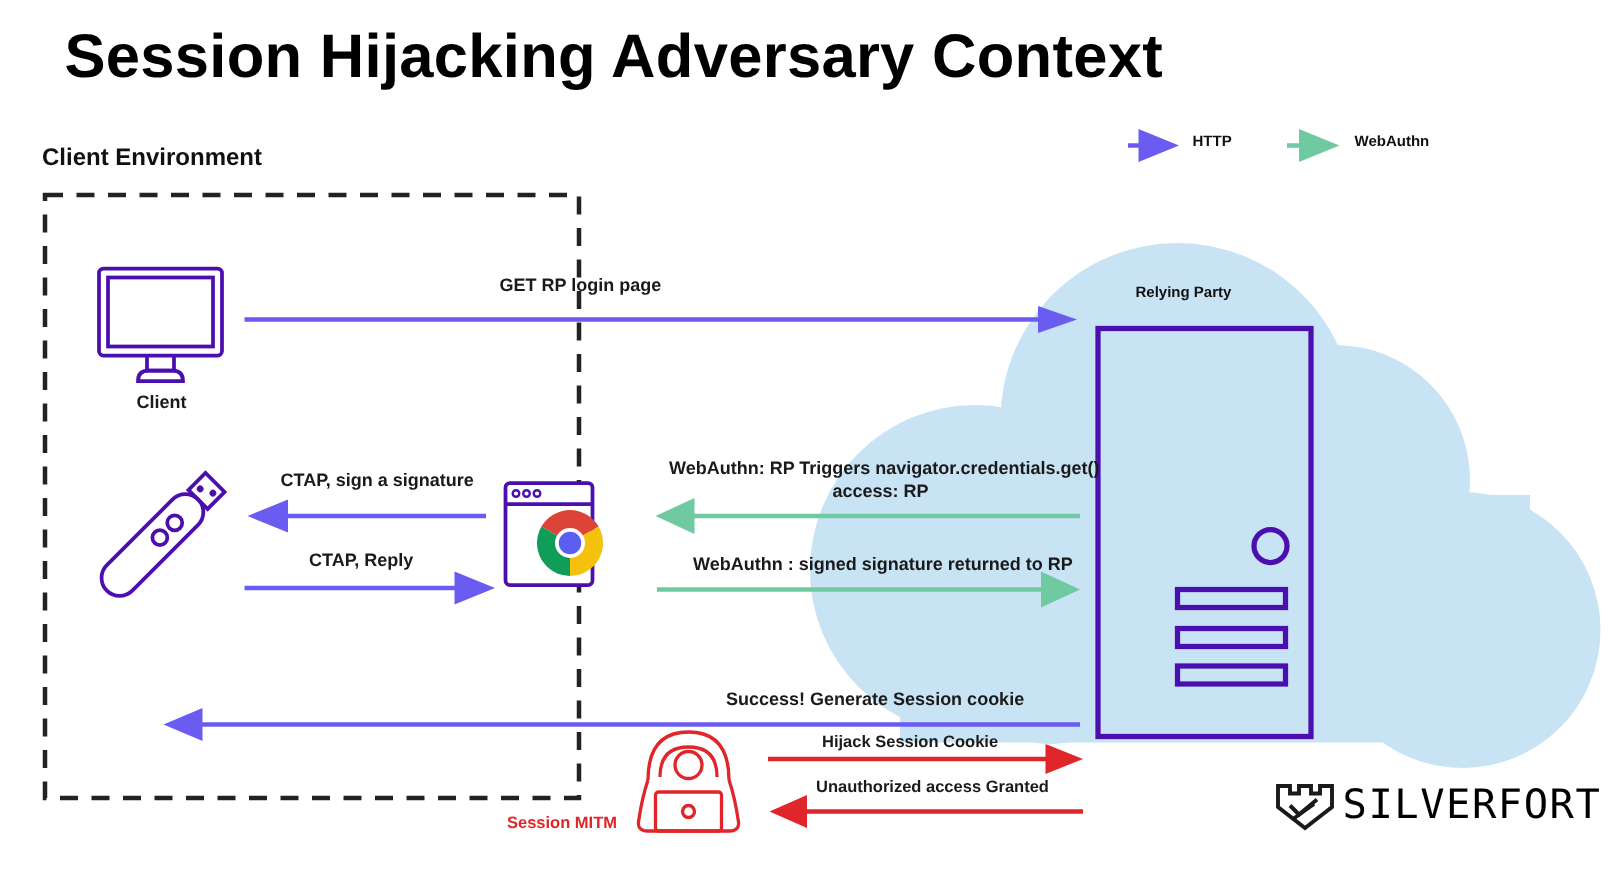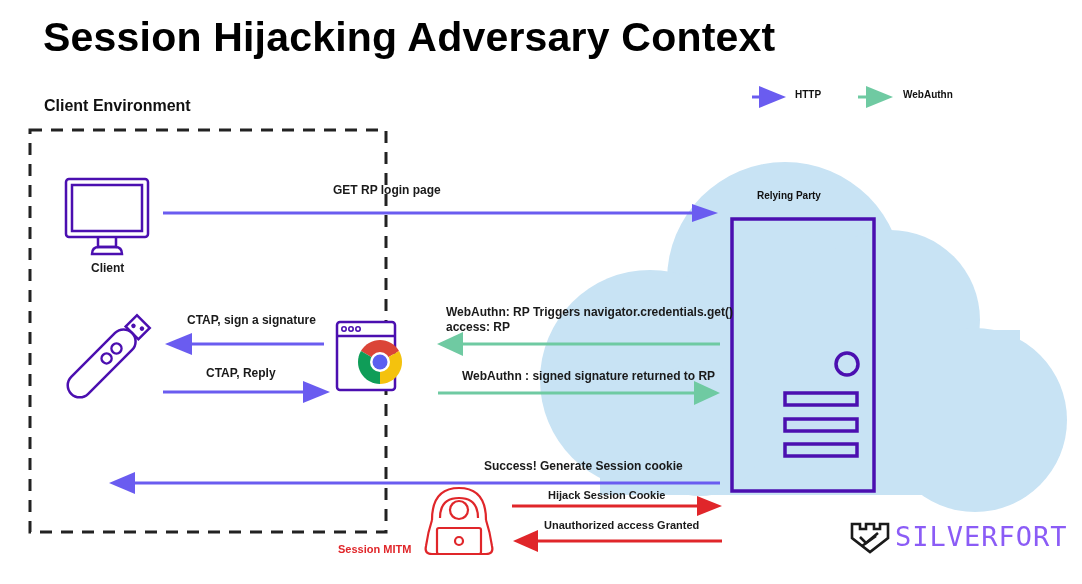--- a/index.html
+++ b/index.html
@@ -1,25 +1,25 @@
 <!DOCTYPE html>
 <html><head>
   <meta charset="utf-8">
   <style>
     html, body { margin: 0; padding: 0; background: #ffffff; }
     body { width: 1082px; height: 584px; position: relative; overflow: hidden; font-family: "Liberation Sans", sans-serif; }
     .abs { position: absolute; }
     .title { left: 43px; top: 14px; font-size: 41px; font-weight: bold; color: #000; letter-spacing: 0.2px; white-space: nowrap; }
-    .section-label { left: 28px; top: 97px; font-size: 16px; font-weight: bold; color: #111; white-space: nowrap; margin-left: 16px; }
+    .section-label { left: 28px; top: 97px; font-size: 16px; font-weight: bold; color: #111; white-space: nowrap; }
     .lbl { font-size: 12px; font-weight: bold; color: #1a1a1a; white-space: nowrap; }
     .lbl-sm { font-size: 11px; font-weight: bold; color: #1a1a1a; white-space: nowrap; }
     .legend-lbl { font-size: 10px; font-weight: bold; color: #111; white-space: nowrap; }
     .red-lbl { font-size: 11px; font-weight: bold; color: #e0262a; white-space: nowrap; }
-    .center { }
-    .brand { font-family: "DejaVu Sans Mono", monospace; font-size: 27px; color: #8b5cf6; letter-spacing: 1px; white-space: nowrap; }
+    .center { text-align: center; }
+    .brand { font-family: "DejaVu Sans Mono", monospace; font-size: 27px; color: #000000; letter-spacing: 1px; white-space: nowrap; }
     svg.canvas { position: absolute; left: 0; top: 0; }
   </style>
 </head>
 <body>
 
 <svg class="canvas" width="1082" height="584" viewBox="0 0 1082 584">
 
   <g fill="#c8e3f4">
     <circle cx="785" cy="280" r="118"></circle>
     <circle cx="650" cy="380" r="110"></circle>

